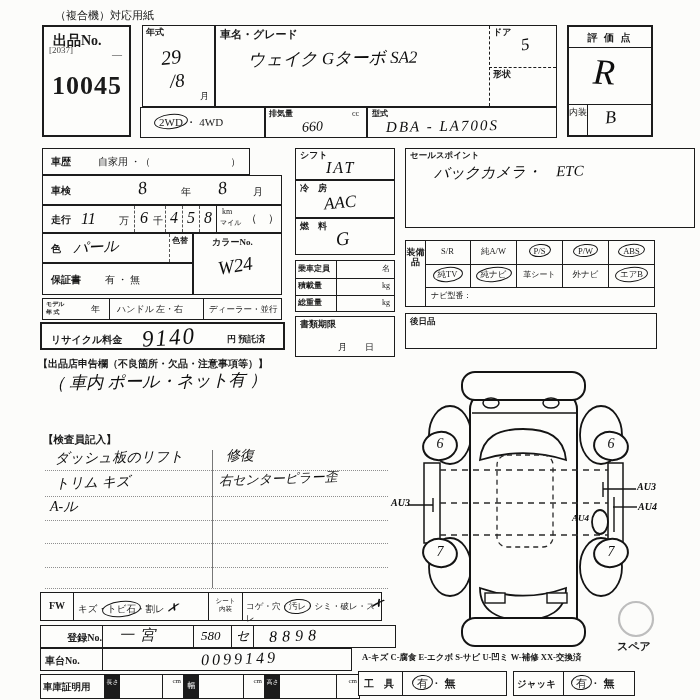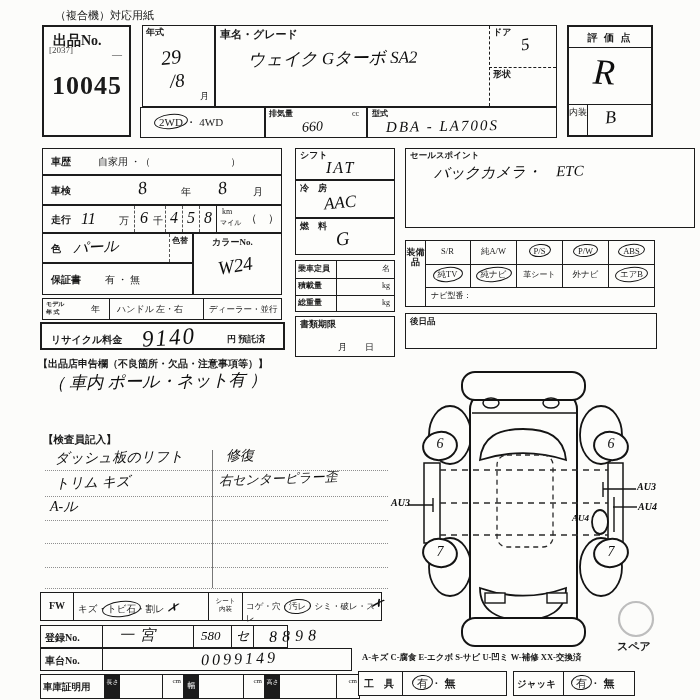--- a/index.html
+++ b/index.html
@@ -80,21 +80,21 @@
   <div class="box" style="left:265px; top:107px; width:102px; height:31px;">
     <span class="t b" style="left:3px; top:2px; font-size:8px;">排気量</span>
     <span class="t" style="left:86px; top:2px; font-size:8px;">cc</span>
     <span class="t hw" style="left:36px; top:11px; font-size:14px; transform:rotate(-4deg);">660</span>
   </div>
   <div class="box" style="left:367px; top:107px; width:190px; height:31px;">
     <span class="t b" style="left:4px; top:2px; font-size:8px;">型式</span>
     <span class="t hw" style="left:18px; top:10px; font-size:15px; letter-spacing:2px; transform:rotate(-1deg);">DBA - LA700S</span>
   </div>
 
-  <div class="box" style="left:42px; top:148px; width:240px; height:27px;padding-left:20px;">
+  <div class="box" style="left:42px; top:148px; width:208px; height:27px;padding-left:20px;">
     <span class="t b" style="left:8px; top:7px; font-size:10px;">車歴</span>
     <span class="t" style="left:55px; top:7px; font-size:10px;">自家用 ・（　　　　　　　　）</span>
   </div>
   <div class="box" style="left:42px; top:175px; width:240px; height:30px;">
     <span class="t b" style="left:8px; top:9px; font-size:10px;">車検</span>
     <span class="t hw" style="left:95px; top:3px; font-size:18px; transform:rotate(-8deg);">8</span>
     <span class="t" style="left:138px; top:10px; font-size:10px;">年</span>
     <span class="t hw" style="left:175px; top:3px; font-size:18px; transform:rotate(-8deg);">8</span>
     <span class="t" style="left:210px; top:10px; font-size:10px;">月</span>
   </div>
@@ -232,21 +232,21 @@
     <div style="position:absolute; left:168px; top:0; bottom:0; width:33px; border-right:1px solid #1c1c1c; text-align:center; padding-top:4px; font-size:6.5px; line-height:1.3;">
       <div>シート</div>
       <div>内装</div>
     </div>
     <div style="position:absolute; left:201px; top:0; bottom:0; right:0; padding:8px 0 0 4px; font-size:8.5px; box-sizing:border-box;">
       <span>コゲ・穴・</span><span class="hand-circle">汚レ</span><span>・シミ・破レ・スレ</span>
       <span class="hw" style="position:absolute; right:-2px; top:2px; font-size:14px; transform:rotate(18deg);">✗</span>
     </div>
   </div>
 
-  <div class="box" style="left:40px; top:625px; width:248px; height:23px;">
+  <div class="box" style="left:40px; top:625px; width:356px; height:23px;text-align:right;">
     <div style="position:absolute; left:0; top:0; bottom:0; width:62px; border-right:1px solid #1c1c1c; font-weight:bold; font-size:10px; padding:5px 0 0 4px; box-sizing:border-box;">登録No.</div>
     <span class="t hw" style="left:78px; top:1px; font-size:15px; letter-spacing:6px;">一宮</span>
     <div style="position:absolute; left:152px; top:0; bottom:0; border-left:1px solid #1c1c1c;"></div>
     <span class="t hw" style="left:160px; top:3px; font-size:13px;">580</span>
     <div style="position:absolute; left:190px; top:0; bottom:0; border-left:1px solid #1c1c1c;"></div>
     <span class="t hw" style="left:195px; top:3px; font-size:13px;">セ</span>
     <div style="position:absolute; left:212px; top:0; bottom:0; border-left:1px solid #1c1c1c;"></div>
     <span class="t hw" style="left:228px; top:1px; font-size:16px; letter-spacing:5px; transform:rotate(-2deg);">8898</span>
   </div>
   <div class="box" style="left:40px; top:648px; width:312px; height:23px;">

